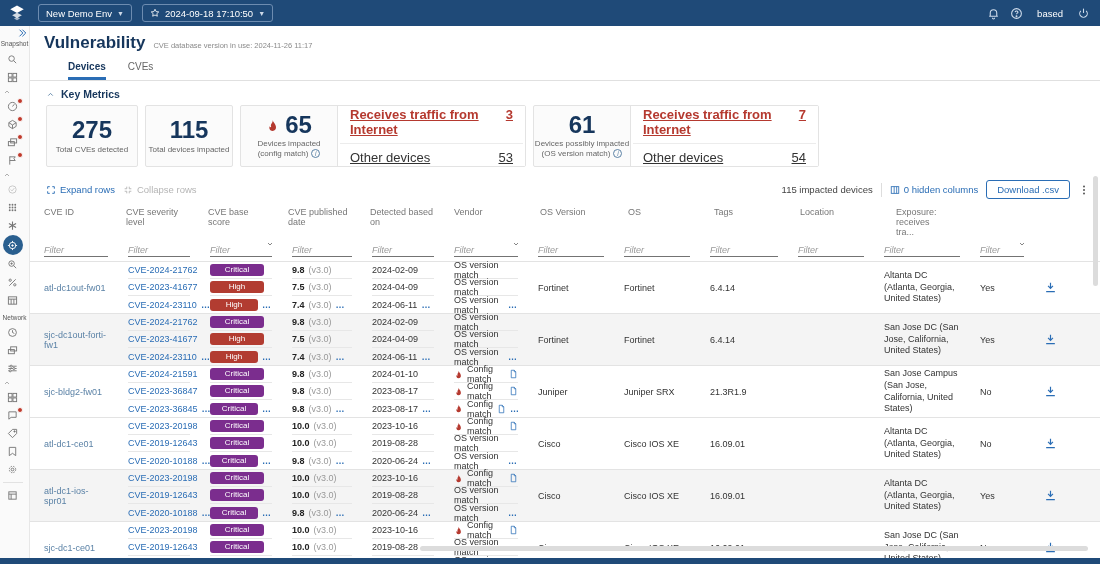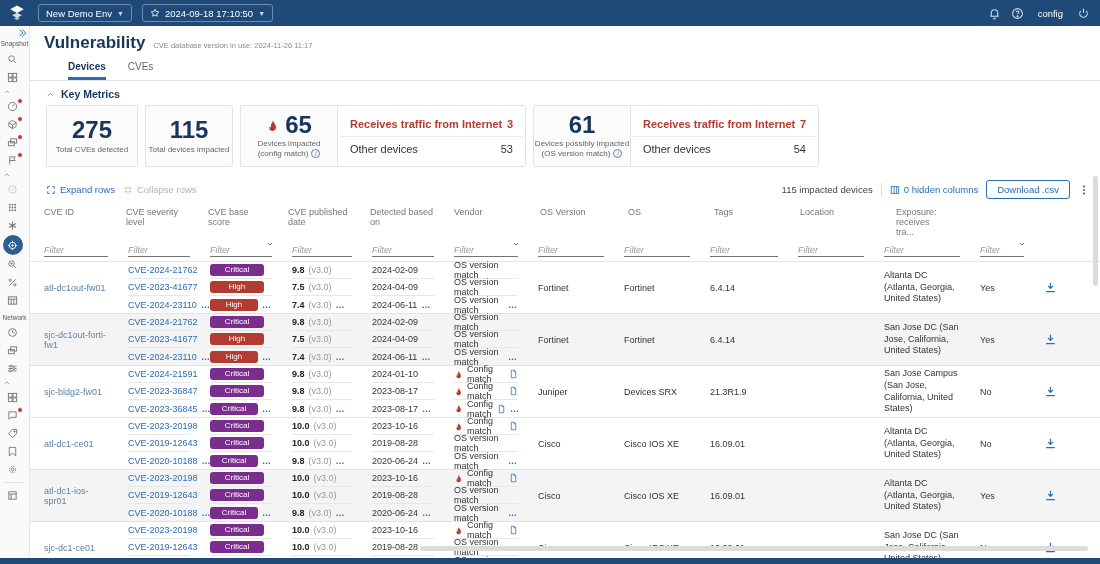--- a/index.html
+++ b/index.html
@@ -56,21 +56,21 @@
   .card-val { font-size:24px; font-weight:bold; color:#16365c; line-height:1; }
   .card-lbl { font-size:8px; color:#666; text-align:center; line-height:1.25; }
   .card-wide { width:286px; }
   .cw-left { width:96px; display:flex; flex-direction:column; align-items:center; justify-content:center; gap:2px; }
   .cw-val { display:flex; align-items:center; gap:6px; }
   .cw-val .flame-big { width:13px; height:15px; color:#b5392f; }
   .info-icn { display:inline-flex; width:9px; height:9px; border:1px solid #5b82a6; border-radius:50%;
     color:#5b82a6; font-size:6.5px; align-items:center; justify-content:center; font-style:italic; cursor:pointer;
     vertical-align:middle; margin-left:3px; }
   .cw-panel { flex:1; background:#fff; border-left:1px solid #e3e3e3; display:flex; flex-direction:column; justify-content:center; }
-  .bk-row { display:flex; justify-content:space-between; padding:6px 12px; font-size:11px; color:#333; }
+  .bk-row { display:flex; justify-content:space-between; padding:6px 12px; font-size:13px; color:#333;text-decoration:underline; }
   .bk-row.alert { color:#b5392f; font-weight:bold; }
   .bk-div { border-top:1px solid #ececec; margin:0 2px; }
 
   
   .t-toolbar { display:flex; align-items:center; padding:5px 10px 5px 16px; gap:8px; }
   .tt-link { display:flex; align-items:center; gap:4px; font-size:9.5px; color:#2a6db5; cursor:pointer; }
   .tt-link svg { width:10px; height:10px; }
   .tt-link.disabled { color:#b5b5b5; cursor:default; }
   .tt-sp { flex:1; }
   .tt-count { font-size:9.5px; color:#444; }
@@ -283,21 +283,21 @@
     <span>2024-09-18 17:10:50</span>
     <span class="chev">▼</span>
   </div>
   <div class="tb-spacer"></div>
   <svg class="tb-icn" viewBox="0 0 24 24">
       <use href="#i-bell"></use>
     </svg>
   <svg class="tb-icn" viewBox="0 0 24 24">
       <use href="#i-help"></use>
     </svg>
-  <span class="tb-user">config</span>
+  <span class="tb-user">based</span>
   <svg class="tb-icn" viewBox="0 0 24 24">
       <use href="#i-power"></use>
     </svg>
 </div>
 
 <div class="app">
 
   <div class="sidebar">
     <svg class="sb-expand" viewBox="0 0 24 24">
         <use href="#i-dblright"></use>
@@ -863,21 +863,21 @@
                   </svg>
                   <span>Config match</span>
                   <svg class="docicn" viewBox="0 0 24 24">
                     <use href="#i-doc"></use>
                   </svg>
                   <span class="more">…</span>
                 </div>
               </div>
             </div>
     <div class="cell c6">Juniper</div>
-    <div class="cell c7">Devices SRX</div>
+    <div class="cell c7">Juniper SRX</div>
     <div class="cell c8">21.3R1.9</div>
     <div class="cell c9"></div>
     <div class="cell c10 loc">San Jose Campus (San Jose, California, United States)</div>
     <div class="cell c11">No</div>
     <div class="cell c12">
               <svg class="dl" viewBox="0 0 24 24">
                 <use href="#i-download"></use>
               </svg>
             </div>
   </div>

